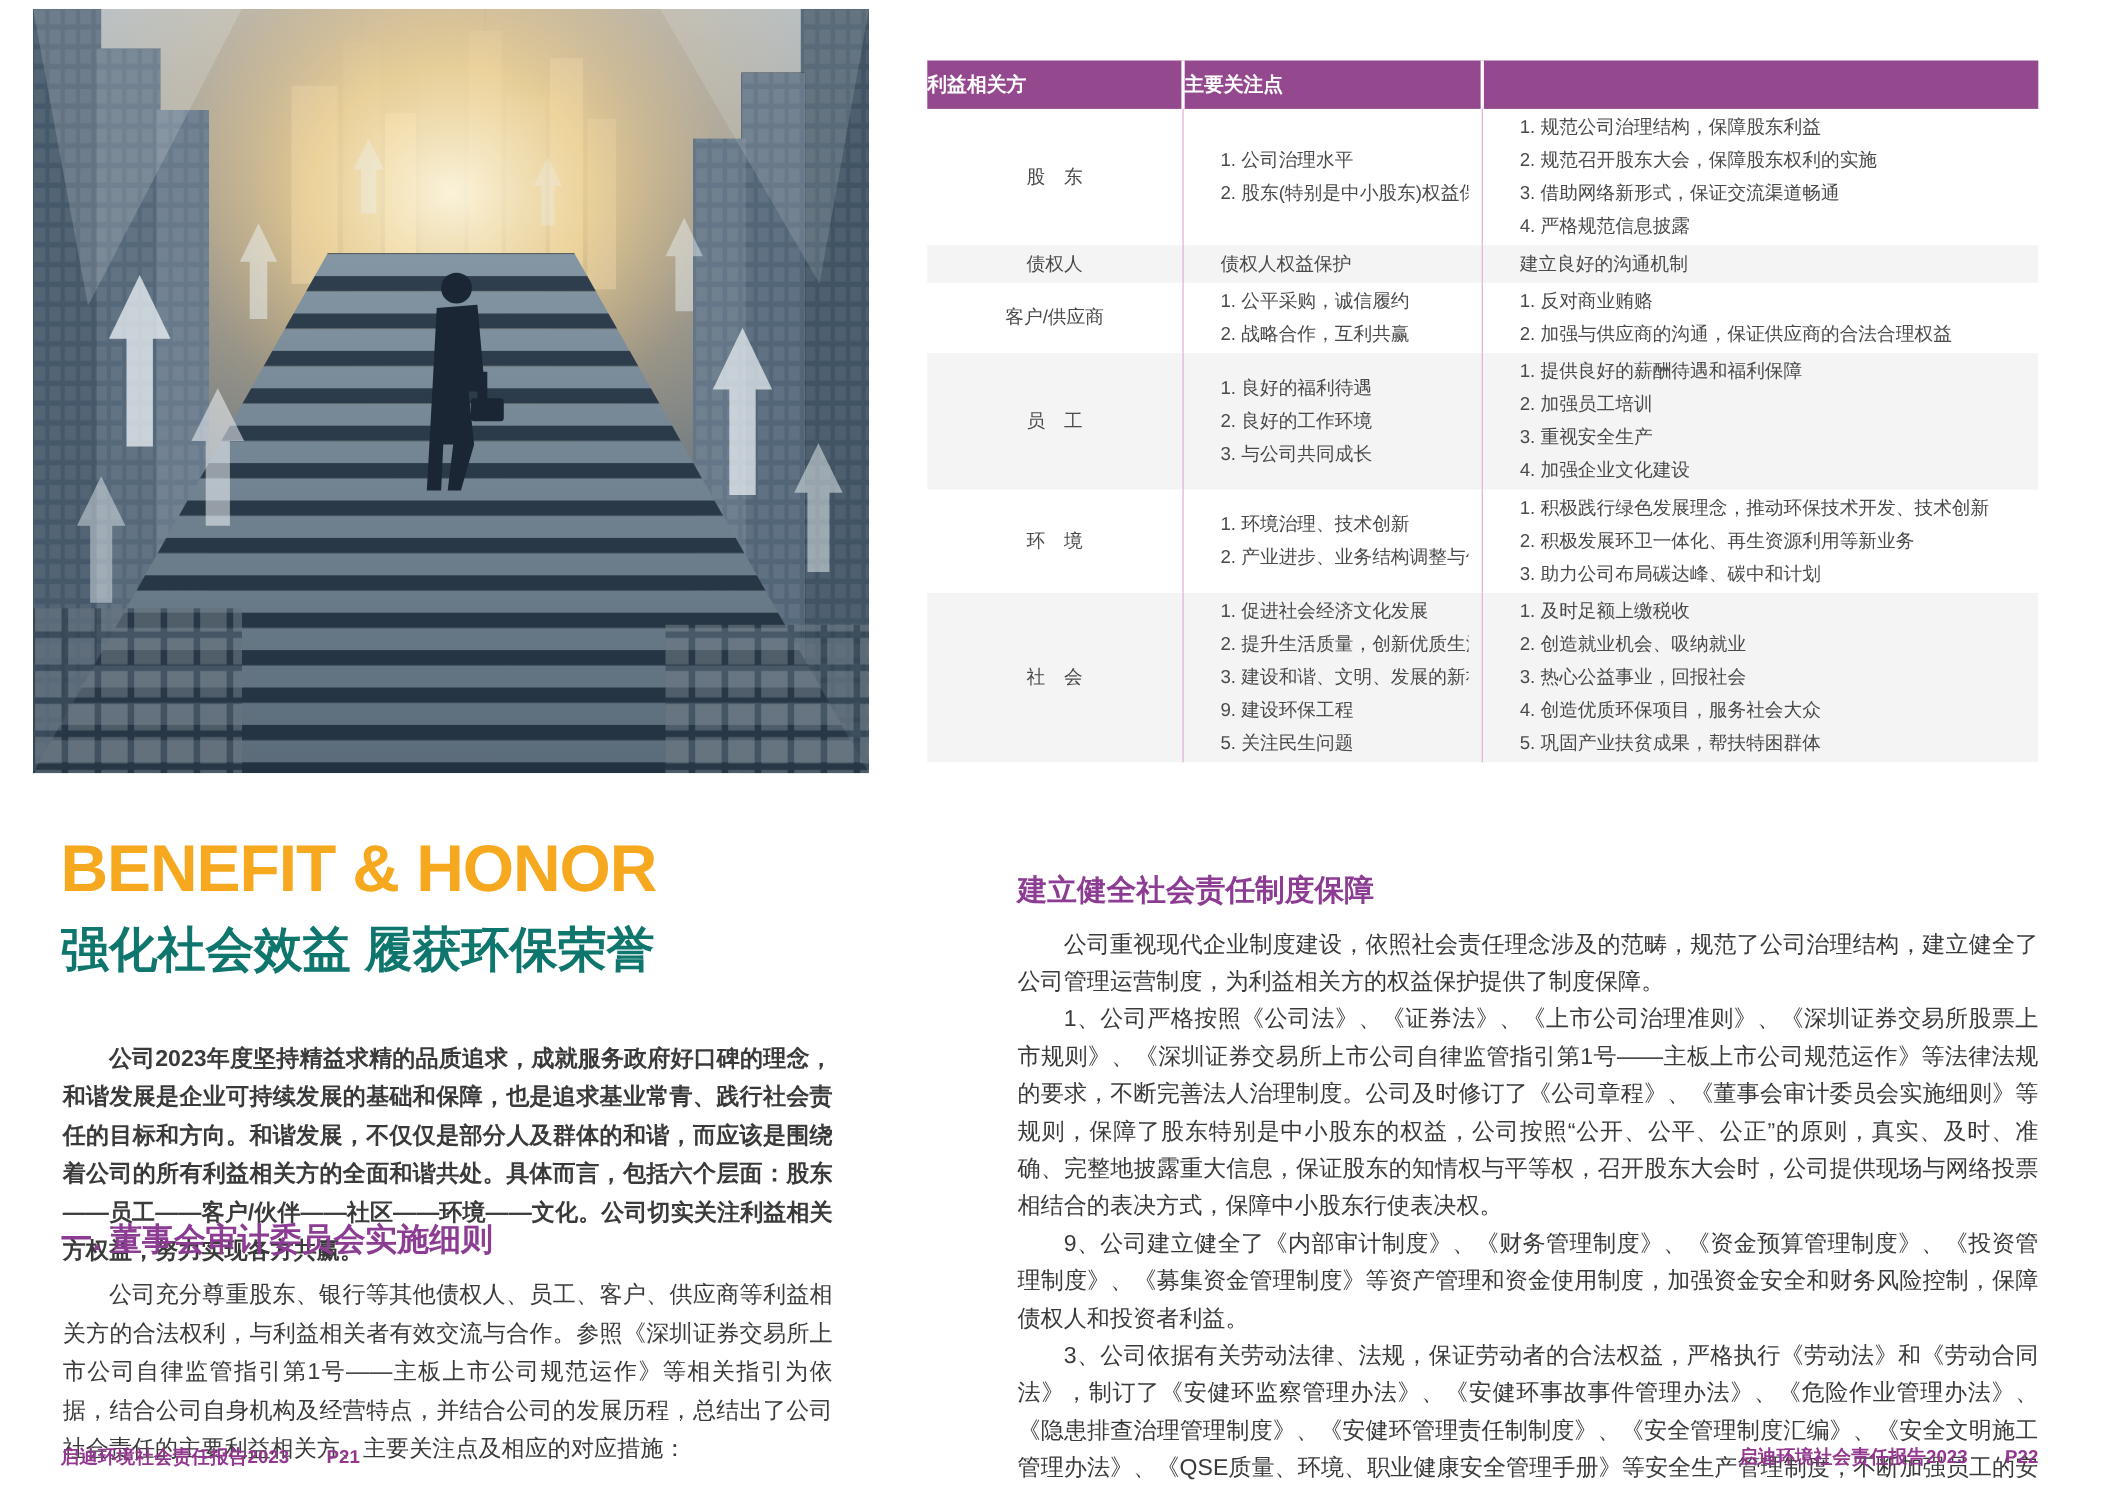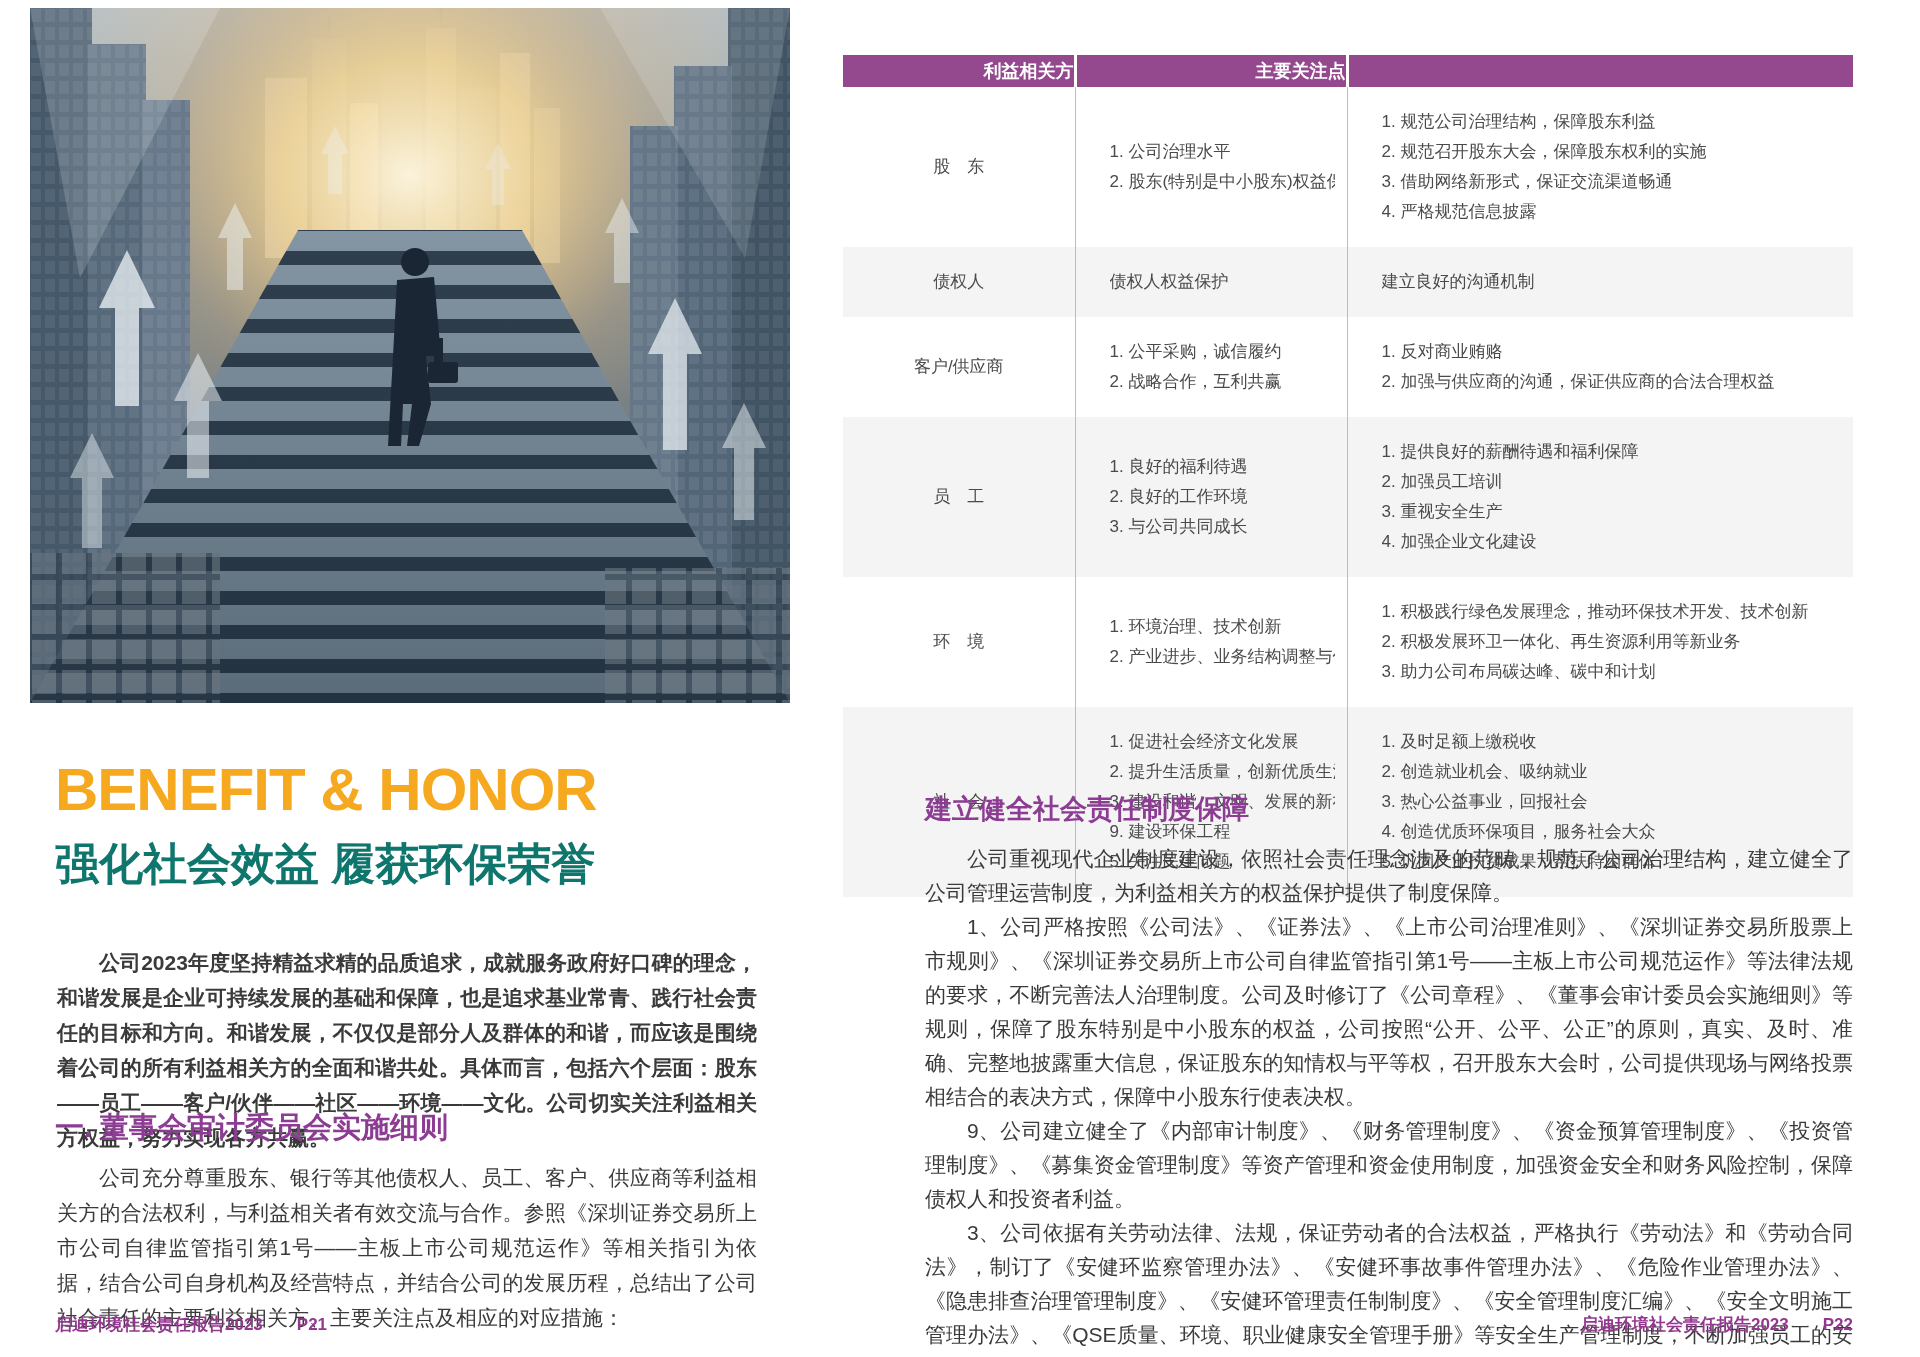--- a/index.html
+++ b/index.html
@@ -15,26 +15,26 @@
   .lp1{position:absolute;left:57px;top:945px;width:700px;font-weight:bold;}
   .lh1{position:absolute;left:55px;top:1110px;font-size:29px;font-weight:700;color:#8c3c92;line-height:1.2;}
   .lp2{position:absolute;left:57px;top:1160px;width:700px;}
   .footer{position:absolute;font-size:17px;font-weight:700;color:#93388f;line-height:1;}
   .footer .pgno{margin-left:34px;}
   .footer-l{left:55px;top:1316px;}
   .footer-r{right:67px;top:1316px;}
 
   
   .stk{position:absolute;left:843px;top:55px;width:1010px;border-collapse:collapse;table-layout:fixed;}
-  .stk th{background:#94498f;height:32px;color:#ffffff;font-size:18px;font-weight:700;text-align:right;padding:0;}
+  .stk th{background:#94498f;height:44px;color:#ffffff;font-size:18px;font-weight:700;text-align:left;padding:0;}
   .stk th.c2,.stk th.c3{border-left:3px solid #ffffff;}
   .stk col.w1{width:232px;}
   .stk col.w2{width:272px;}
   .stk col.w3{width:506px;}
-  .stk td{vertical-align:middle;padding:20px 0;font-size:17px;line-height:30px;color:#4a4a4a;}
+  .stk td{vertical-align:middle;padding:2px 0;font-size:17px;line-height:30px;color:#4a4a4a;}
   .stk td.c1{text-align:center;}
   .stk td.c2,.stk td.c3{padding-left:34px;padding-right:12px;border-left:1px solid #d9a8d8;}
   .stk tbody tr:nth-child(even){background:#f4f4f4;}
   .stk .ln{white-space:nowrap;overflow:hidden;}
 
   
   .rh1{position:absolute;left:925px;top:793px;font-size:27px;font-weight:700;color:#8c3c92;line-height:1.2;}
   .rbody{position:absolute;left:925px;top:842px;width:928px;}
   .rbody p{margin:0;font-size:21px;line-height:34px;color:#3a3a3a;text-align:justify;text-indent:2em;}
 </style>

